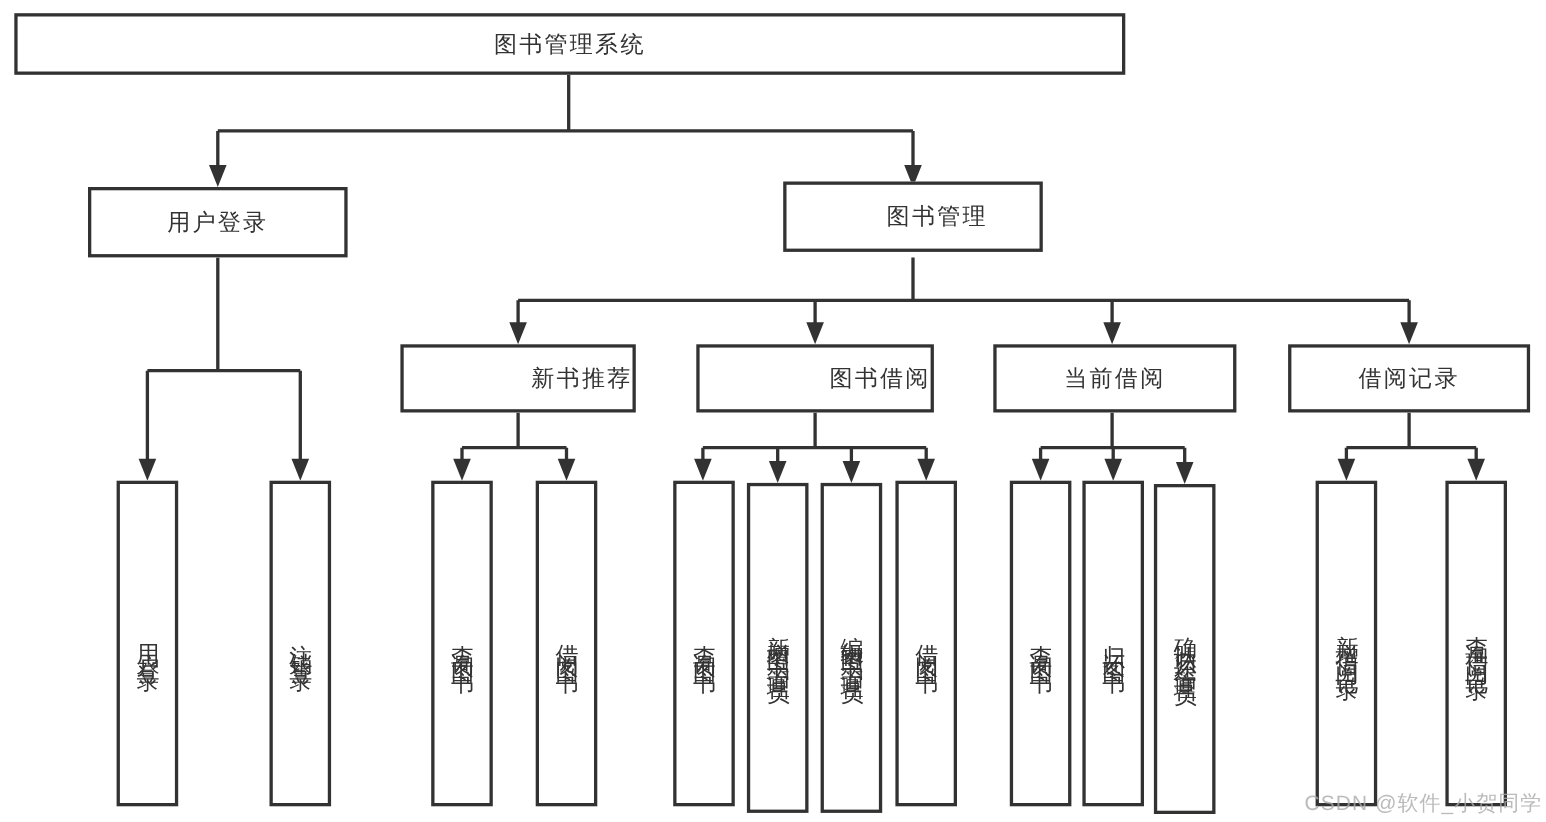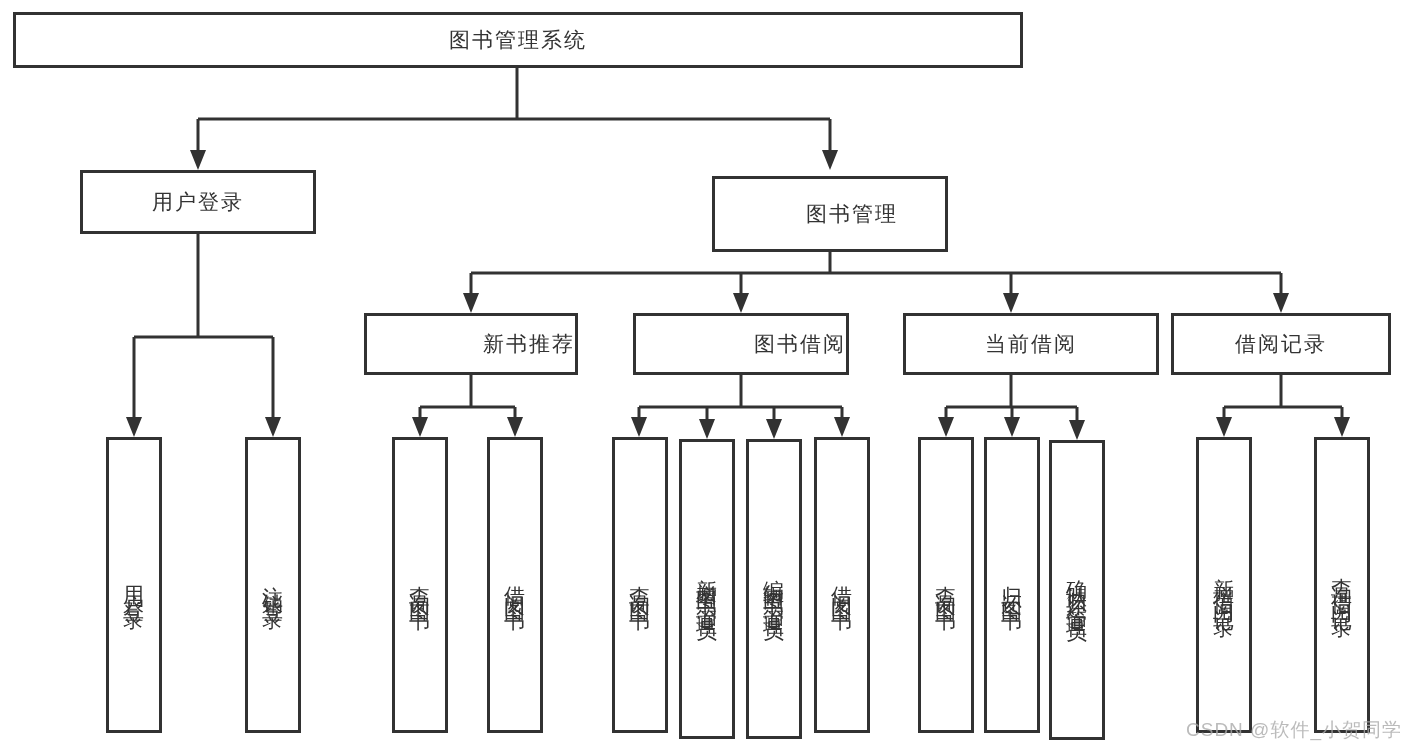--- a/index.html
+++ b/index.html
@@ -109,31 +109,31 @@
     </g>
   </svg>
 
   <div class="box" style="left:13px; top:12px; width:1010px; height:56px;">
     <span class="h-label">图书管理系统</span>
   </div>
 
   <div class="box" style="left:80px; top:170px; width:236px; height:64px;">
     <span class="h-label">用户登录</span>
   </div>
-  <div class="box" style="left:712px; top:176px; width:236px; height:76px;padding-left:44px;">
+  <div class="box" style="left:712px; top:165px; width:236px; height:64px;padding-left:44px;">
     <span class="h-label">图书管理</span>
   </div>
 
   <div class="box" style="left:364px; top:313px; width:214px; height:62px;justify-content:flex-end;">
     <span class="h-label">新书推荐</span>
   </div>
   <div class="box" style="left:633px; top:313px; width:216px; height:62px;justify-content:flex-end;">
     <span class="h-label">图书借阅</span>
   </div>
-  <div class="box" style="left:903px; top:313px; width:256px; height:62px;align-items:center;">
+  <div class="box" style="left:903px; top:313px; width:221px; height:62px;align-items:center;">
     <span class="h-label">当前借阅</span>
   </div>
   <div class="box" style="left:1171px; top:313px; width:220px; height:62px;">
     <span class="h-label">借阅记录</span>
   </div>
 
   <div class="box" style="left:106px; top:437px; width:56px; height:296px;">
     <span class="v-label">用户登录</span>
   </div>
   <div class="box" style="left:245px; top:437px; width:56px; height:296px;">

